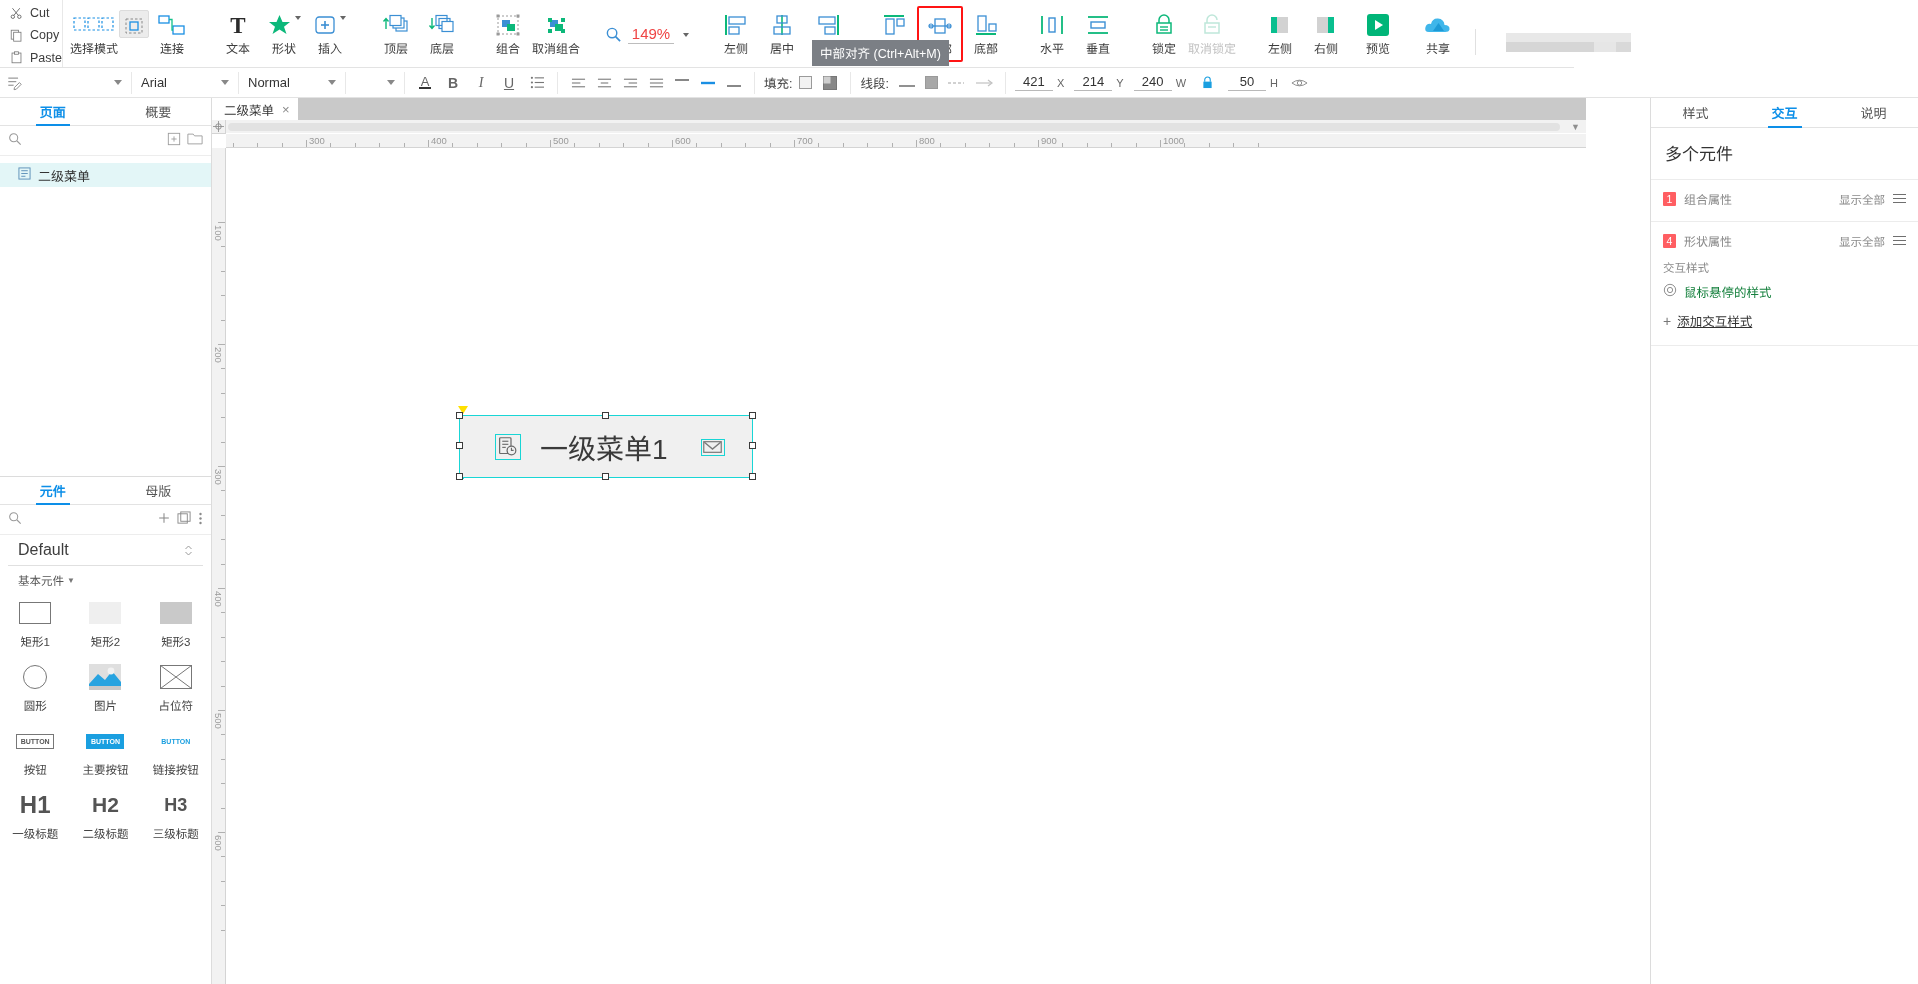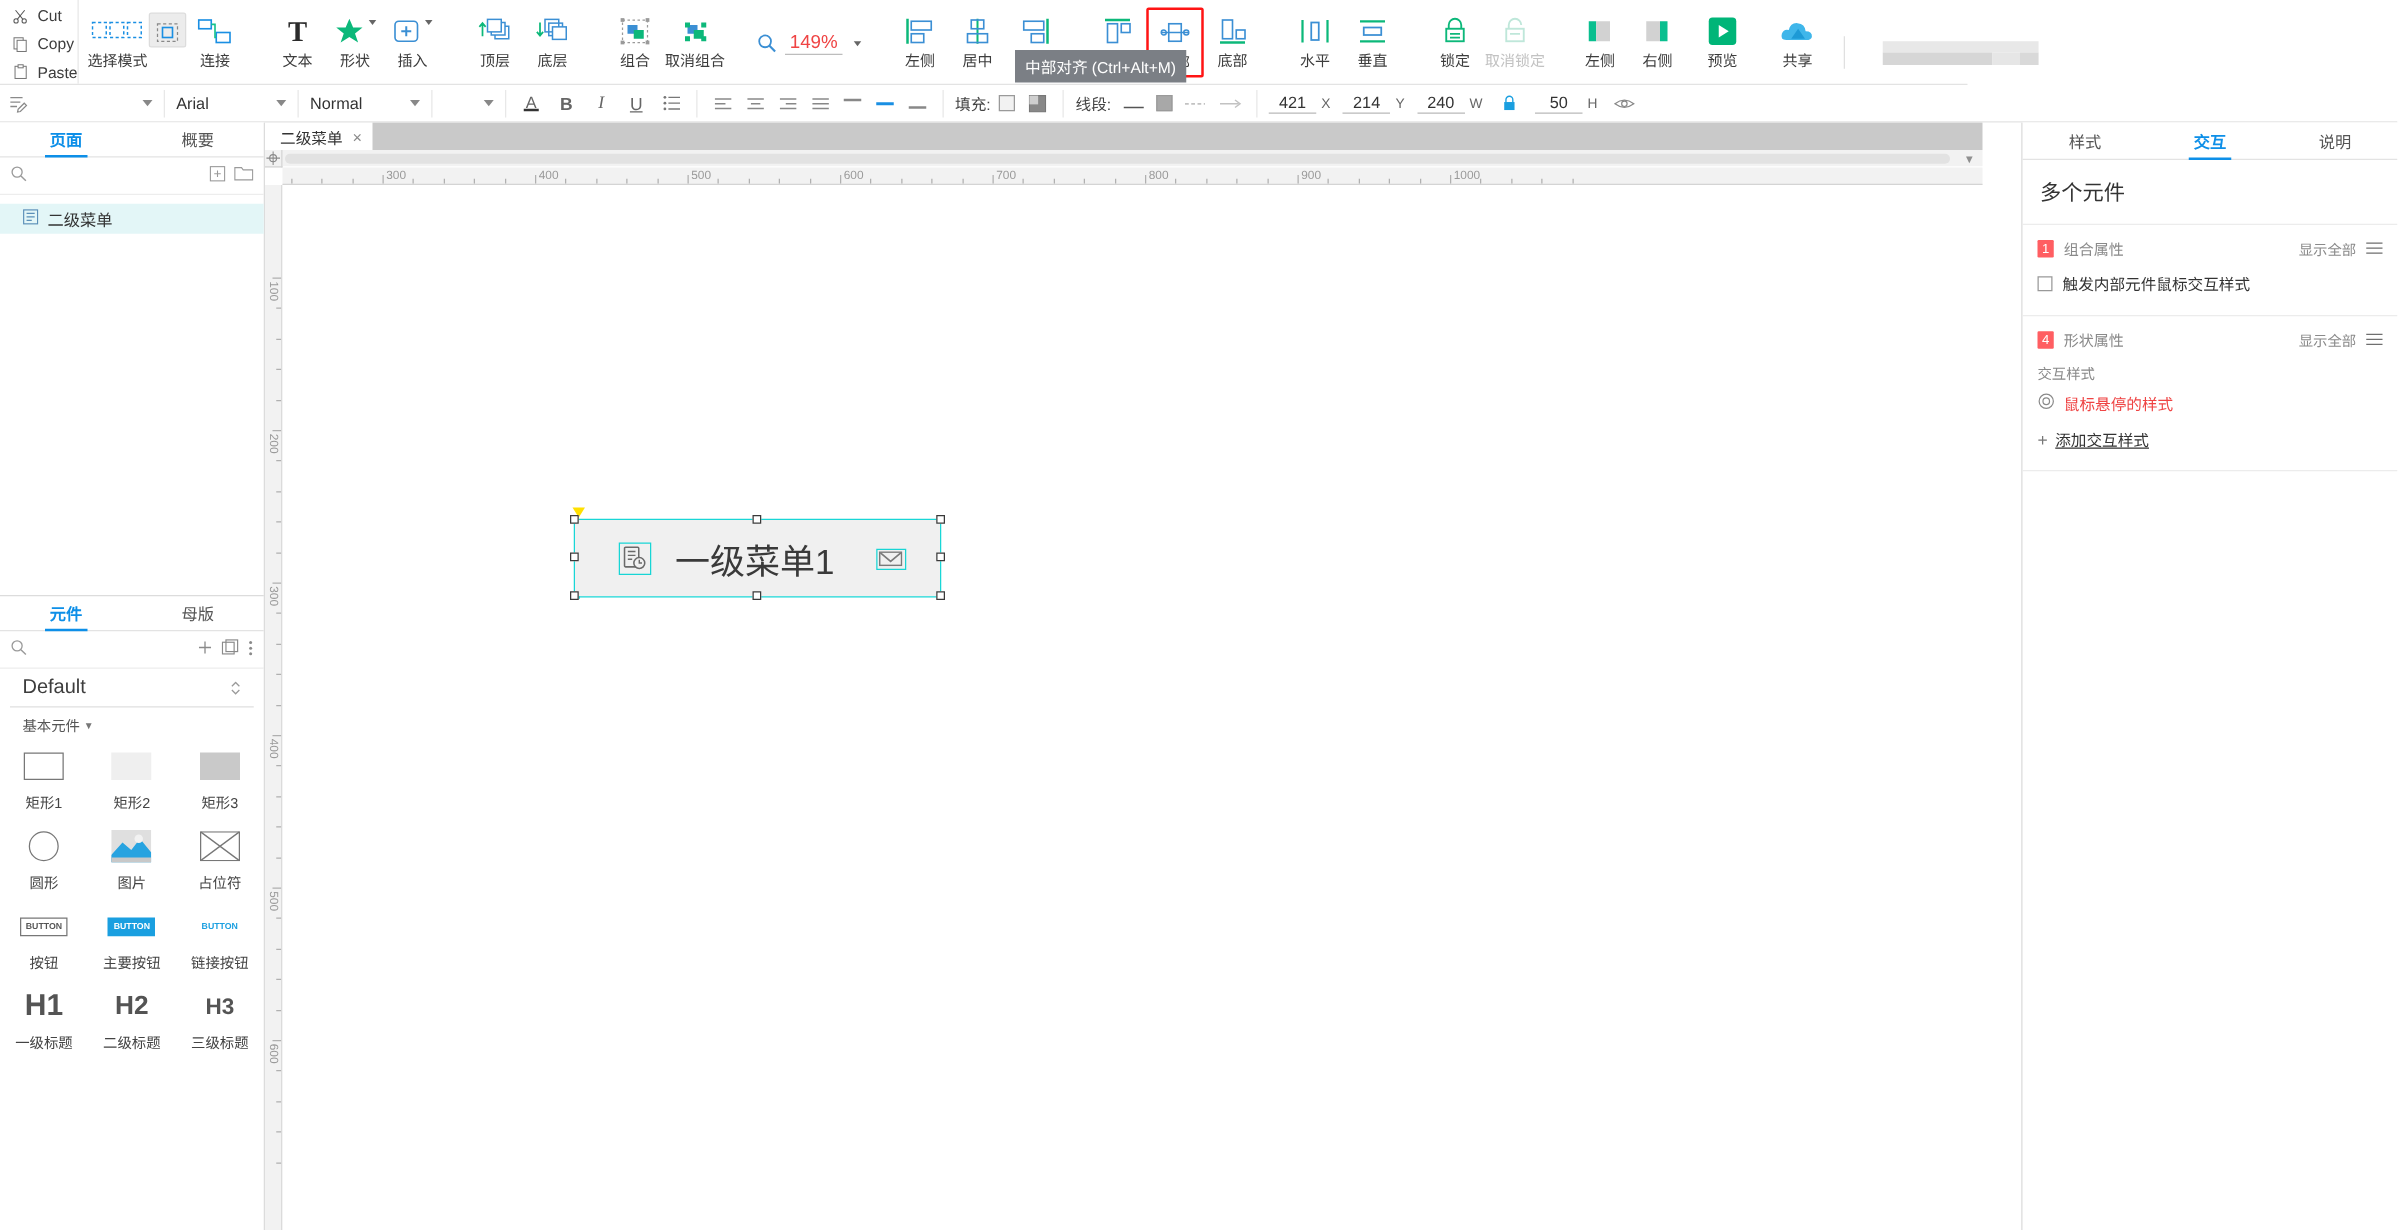--- a/index.html
+++ b/index.html
@@ -177,39 +177,39 @@
     border-top: 8px solid #ffe000;
   }
   .yellow-marker::after {
     content:''; position:absolute; left:-5px; top:-8px; width:0; height:0;
     border-left: 5px solid transparent; border-right: 5px solid transparent; border-top: 8px solid transparent;
   }
   .vguide { position: absolute; left: 237px; top: 275px; width: 1px; height: 56px; background: #19d6d6; }
 
   
   .right-panel {
-    position: absolute; right: 0; top: 98px; width: 301px; height: 886px;
+    position: absolute; right: 0; top: 98px; width: 268px; height: 886px;
     background: #fff; border-left: 1px solid #dcdcdc; display: flex; flex-direction: column;
   }
   .rp-title { font-size: 17px; color: #333; padding: 12px 14px 14px 14px; border-bottom: 1px solid #ececec;}
   .prop-section { border-bottom: 1px solid #ececec; padding: 6px 0 10px 0; }
   .prop-head { display: flex; align-items: center; padding: 4px 12px 4px 12px; gap: 8px; }
   .badge {
     background: #ff5e62; color: #fff; font-size: 10.5px; min-width: 13px; height: 14px;
     display: flex; align-items: center; justify-content: center; border-radius: 1px; padding: 0 3px;
   }
   .prop-head-label { font-size: 12px; color: #8a8a8a; }
   .prop-head .spacer { flex: 1; }
   .show-all { font-size: 11.5px; color: #8a8a8a; cursor: default; }
   .hamburger { display: flex; flex-direction: column; gap: 2.5px; cursor: default; }
   .hamburger span { display:block; width: 13px; height: 1.5px; background: #6f6f6f; }
   .checkrow { display: flex; align-items: center; gap: 8px; padding: 6px 12px; font-size: 12.5px; color: #333; }
   .cbox { width: 12px; height: 12px; border: 1px solid #999; background: #fff; }
   .sub-label { font-size: 11.5px; color: #8a8a8a; padding: 6px 12px 2px 12px; }
-  .iact-row { display: flex; align-items: center; gap: 7px; padding: 5px 12px; font-size: 12.5px; color: #ef4444; }
+  .iact-row { display: flex; align-items: center; gap: 7px; padding: 5px 12px; font-size: 12.5px; color: #15803d; }
   .add-row { display: flex; align-items: center; gap: 6px; padding: 5px 12px; font-size: 12.5px; color: #333; }
   .add-row .lnk { text-decoration: underline; }
   .plus-sign { color: #777; font-size: 14px; line-height: 12px; }
 
   
   .tooltip {
     position: absolute; left: 812px; top: 40px;
     background: #7b7f85; color: #fff; font-size: 12.5px;
     padding: 3px 8px 4px 8px; white-space: nowrap; z-index: 60;
   }
@@ -1086,24 +1086,20 @@
         <span class="badge">1</span>
         <span class="prop-head-label">组合属性</span>
         <span class="spacer"></span>
         <span class="show-all">显示全部</span>
         <span class="hamburger">
             <span></span>
             <span></span>
             <span></span>
           </span>
       </div>
-      <div class="checkrow">
-        <span class="cbox"></span>
-        <span>触发内部元件鼠标交互样式</span>
-      </div>
     </div>
 
     <div class="prop-section">
       <div class="prop-head">
         <span class="badge">4</span>
         <span class="prop-head-label">形状属性</span>
         <span class="spacer"></span>
         <span class="show-all">显示全部</span>
         <span class="hamburger">
             <span></span>

